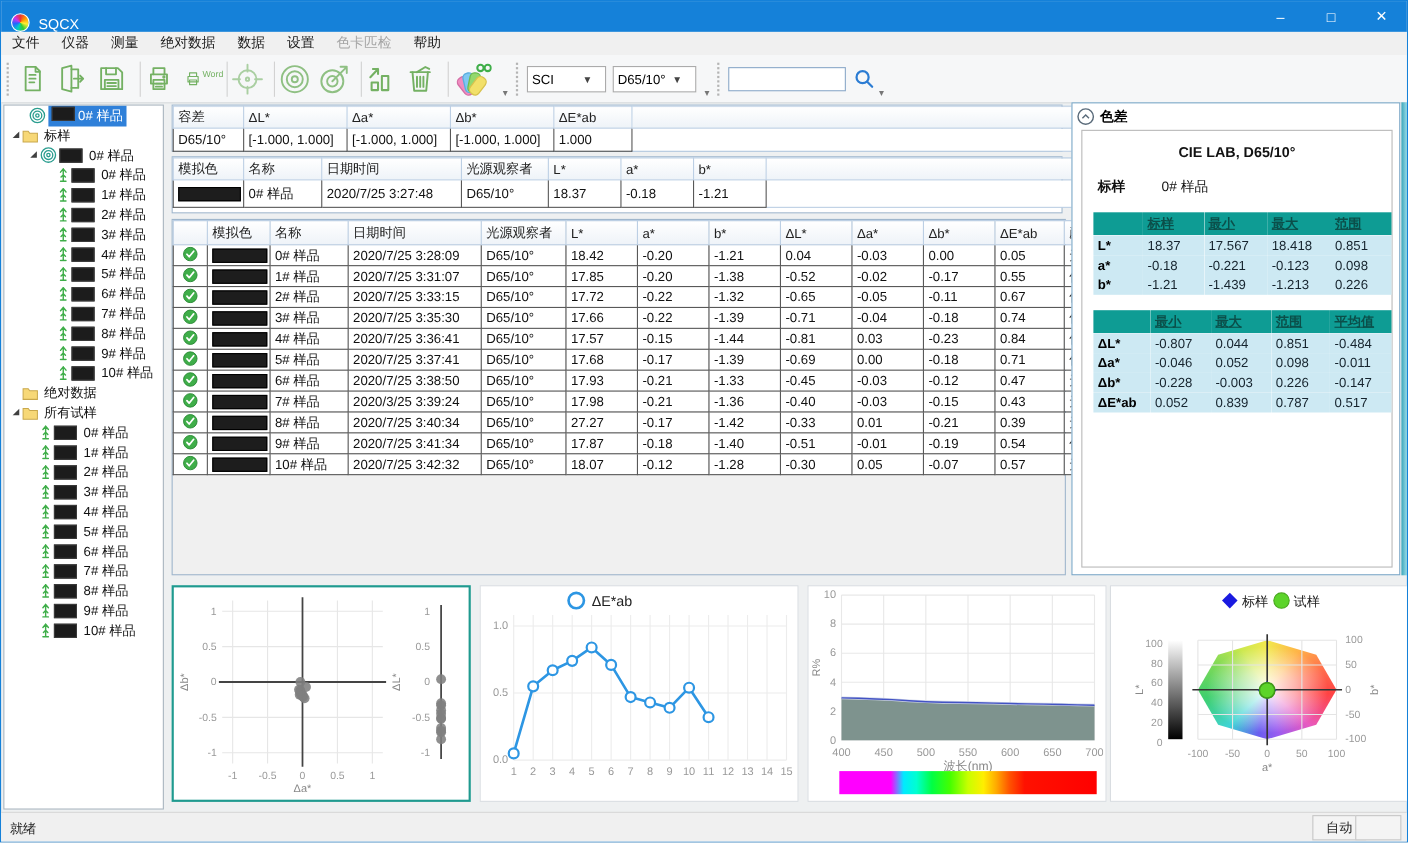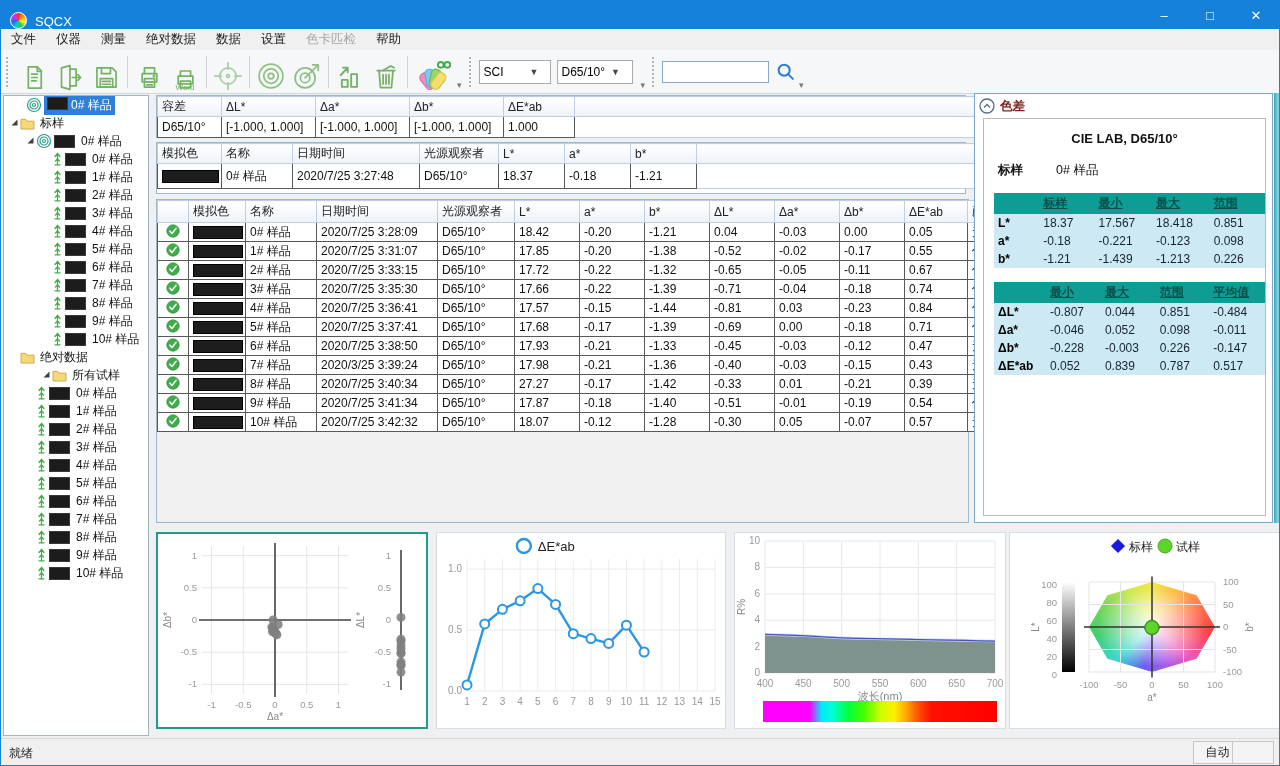--- a/index.html
+++ b/index.html
@@ -12,21 +12,21 @@
   .wincaps{margin-left:auto;display:flex;height:100%;}
   .wincap{width:46px;height:100%;display:flex;align-items:center;justify-content:center;font-size:13px;color:#fff;}
   
   .menubar{left:0;top:28px;width:100%;height:21px;background:#f0f0f0;display:flex;align-items:center;border-bottom:1px solid #e3e3e3;}
   .menuitem{padding:0 10px;font-size:12.5px;color:#1a1a1a;line-height:21px;}
   .menuitem.disabled{color:#a5a5a5;}
   
   .toolbar{left:0;top:49px;width:100%;height:43px;background:#f6f7f8;border-bottom:1px solid #d4d7da;display:flex;align-items:center;}
   .grip{width:4px;height:30px;border-left:2px dotted #b4b4b4;margin:0 4px 0 5px;}
   .tsep{width:1px;height:32px;background:#d2d2d2;margin:0 3px;}
-  .tbtn{width:36px;height:38px;display:flex;align-items:center;justify-content:flex-end;flex-direction:column;position:relative;}
+  .tbtn{width:36px;height:38px;display:flex;align-items:center;justify-content:flex-start;flex-direction:row;position:relative;}
   .tbtn svg{display:block;}
   .word{font-size:8px;color:#74b163;line-height:6px;margin-top:-7px;}
   .dd{height:22px;background:#fff;border:1px solid #ababab;display:flex;align-items:center;font-size:12px;padding:0 4px;margin-right:6px;}
   .dd .txt{min-width:40px;}
   .dd .caret{color:#444;font-size:9px;margin-left:6px;}
   .searchbox{width:97px;height:20px;border:1px solid #8aa8c8;background:#fff;font-size:12px;padding:0 4px;outline:none;}
   .ovf{color:#777;font-size:9px;align-self:flex-end;margin:0 2px 3px 2px;}
   
   .treepanel{left:2px;top:94px;width:146px;height:641px;background:#fff;border:1px solid #a8b4be;box-sizing:border-box;overflow:hidden;}
   .trow{height:18px;display:flex;align-items:center;font-size:12px;color:#111;white-space:nowrap;}
@@ -39,21 +39,21 @@
   table{border-collapse:collapse;table-layout:fixed;}
   .blk{background:#fff;border:1px solid #9fb6cc;box-sizing:border-box;}
   td,th{overflow:hidden;white-space:nowrap;font-weight:normal;}
   .hd{background:linear-gradient(#ffffff,#eef3f8);border:1px solid #bccfe4;font-size:12px;text-align:left;padding:1px 4px;color:#222;}
   .dc{border:1px solid #585858;font-size:12px;padding:0 4px;background:#fff;color:#111;}
   .lc{border:1px solid #bccfe4;background:#fff;}
   .swcell div{width:100%;height:11px;background:#1d1d1d;border:1px solid #000;}
   .chkcell{text-align:center;}
   
   .rpanel{left:973px;top:92px;width:299px;height:430px;background:#fff;border:1px solid #7ba7c7;box-sizing:border-box;}
-  .rphead{display:flex;align-items:center;height:20px;padding:2px 4px;font-size:12.5px;font-weight:bold;color:#7f1d1d;}
+  .rphead{display:flex;align-items:center;height:20px;padding:2px 4px;font-size:12.5px;font-weight:bold;color:#000000;}
   .rpbox{position:absolute;left:8px;top:24px;width:281px;height:396px;border:1px solid #b9b9b9;}
   .rptitle{text-align:center;font-size:13px;font-weight:bold;margin-top:12px;color:#111;}
   .rpstd{display:flex;font-size:12.5px;margin:16px 0 0 14px;color:#111;}
   .rpstd .lab{font-weight:bold;width:58px;}
   .rtable{margin:14px 0 0 10px;font-size:12px;}
   .rtable th{background:#0e9c94;color:#0b4f4a;font-weight:bold;text-decoration:underline;padding:2px 4px;text-align:left;font-size:12px;}
   .rtable td{background:#cde9f3;padding:2px 4px;color:#16242e;}
   .rtable td.rl{font-weight:bold;color:#000;background:#cde9f3;}
   .edgestrip{left:1273px;top:92px;width:7px;height:430px;background:linear-gradient(90deg,#3aa6ba,#8ad3e0 60%,#5bb8c8);}
   
@@ -362,21 +362,21 @@
       </div>
       <div class="trow" style="padding-left: 4px;">
         <span class="texp"></span>
         <span class="tico">
           <svg width="15" height="13" viewBox="0 0 16 14">
             <path d="M1 2.5h5l1.5 2H15V13H1z" fill="#f7d877" stroke="#c9a84c" stroke-width="1"></path>
           </svg>
         </span>
         <span class="tlabel">绝对数据</span>
       </div>
-      <div class="trow" style="padding-left: 4px; margin-left: 32px;">
+      <div class="trow" style="padding-left: 4px;">
         <span class="texp"><svg width="9" height="9" viewBox="0 0 9 9">
             <path d="M1.5 7.5h6v-6z" fill="#404040"></path>
           </svg></span>
         <span class="tico">
           <svg width="15" height="13" viewBox="0 0 16 14">
             <path d="M1 2.5h5l1.5 2H15V13H1z" fill="#f7d877" stroke="#c9a84c" stroke-width="1"></path>
           </svg>
         </span>
         <span class="tlabel">所有试样</span>
       </div>

